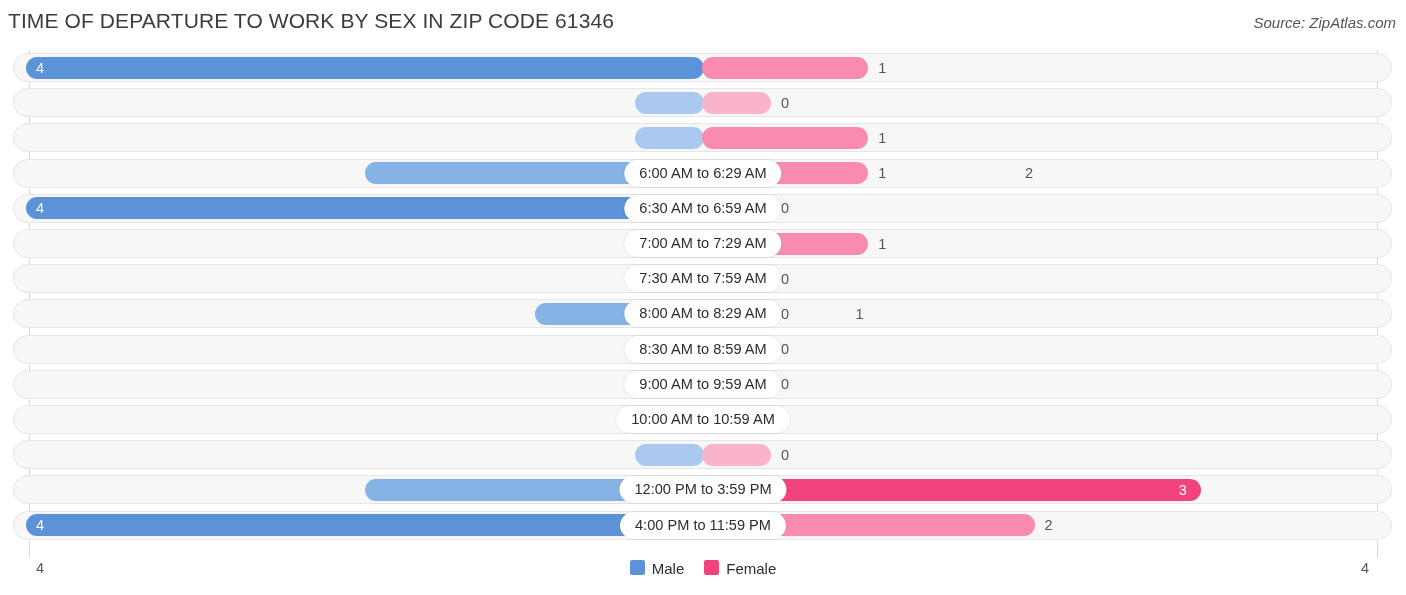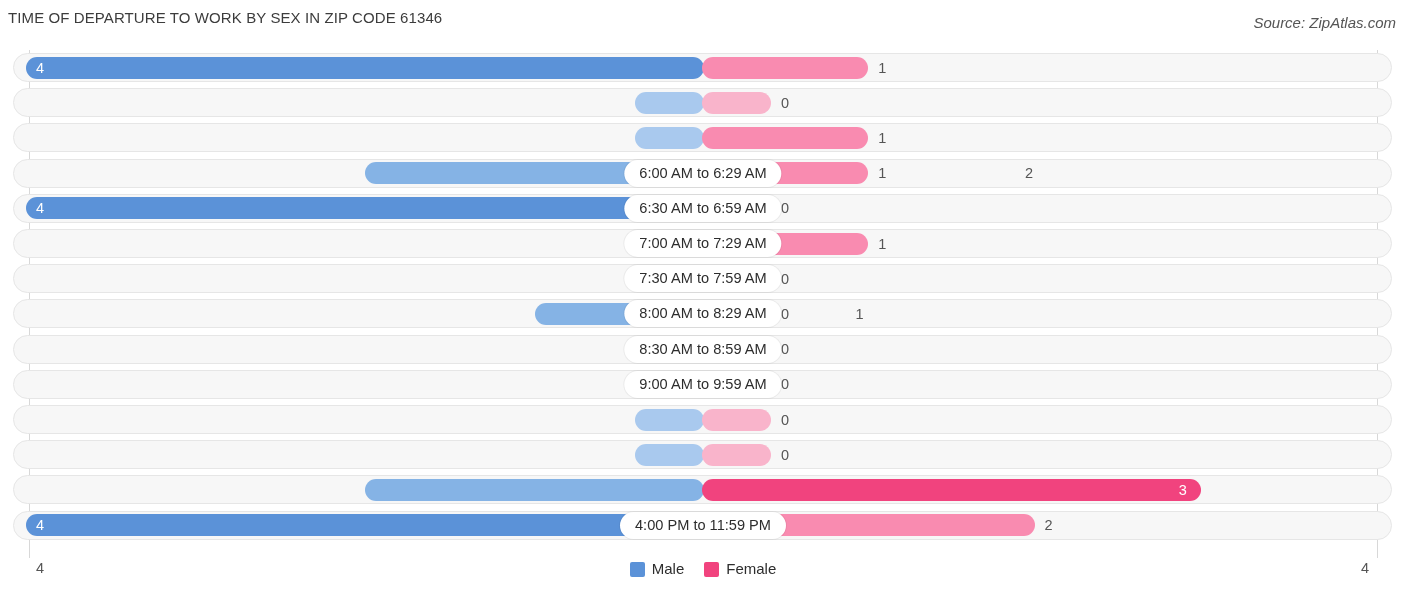--- a/index.html
+++ b/index.html
@@ -5,21 +5,21 @@
   html,body{margin:0;padding:0;}
   body{
     width:1406px;height:595px;background:#ffffff;
     font-family:"Liberation Sans","DejaVu Sans",sans-serif;
     overflow:hidden;position:relative;
   }
   #chart{position:absolute;inset:0;}
 
   .title{
     position:absolute;left:8px;top:9px;
-    font-size:15px;color:#3c3c3c;letter-spacing:.1px;
+    font-size:21px;color:#3c3c3c;letter-spacing:.1px;
     white-space:nowrap;font-weight:400;
   }
   .source{
     position:absolute;right:10px;top:14px;
     font-size:15px;color:#555;font-style:italic;white-space:nowrap;
   }
 
   .plot{position:absolute;left:0;top:50px;width:1406px;height:490px;}
 
   
@@ -63,21 +63,21 @@
     position:absolute;top:560px;font-size:14.5px;color:#555;
   }
   .axisvalue.l{left:36px;}
   .axisvalue.r{left:1361px;}
 
   .legend{
     position:absolute;left:0;right:0;top:560px;
     display:flex;justify-content:center;align-items:center;gap:20px;
     font-size:15px;color:#2d2d2d;
   }
-  .legend .item{display:flex;align-items:flex-end;gap:7px;}
+  .legend .item{display:flex;align-items:flex-start;gap:7px;}
   .swatch{width:15px;height:15px;border-radius:2px;display:inline-block;}
 </style>
 </head>
 <body>
 
 <div id="chart">
 
   <div class="title">TIME OF DEPARTURE TO WORK BY SEX IN ZIP CODE 61346</div>
   <div class="source">Source: ZipAtlas.com</div>
 
@@ -182,38 +182,40 @@
         <div class="centerlabel">9:00 AM to 9:59 AM</div>
       </div>
       <div class="row" style="top: 352px;">
         <div class="track"></div>
         <div class="barwrap">
           <div class="bar male" style="width: 69px; background: rgb(169, 201, 238);"></div>
           <div class="vlabel mleft" style="right: 643px;">0</div>
           <div class="bar female" style="width: 69px; background: rgb(249, 180, 203);"></div>
           <div class="vlabel fright" style="left: 781px;">0</div>
         </div>
+        <div class="centerlabel">10:00 AM to 10:59 AM</div>
       </div>
       <div class="row" style="top: 387.2px;">
         <div class="track"></div>
         <div class="barwrap">
           <div class="bar male" style="width: 69px; background: rgb(169, 201, 238);"></div>
           <div class="vlabel mleft" style="right: 643px;">0</div>
           <div class="bar female" style="width: 69px; background: rgb(249, 180, 203);"></div>
           <div class="vlabel fright" style="left: 781px;">0</div>
         </div>
       </div>
       <div class="row" style="top: 422.4px;">
         <div class="track"></div>
         <div class="barwrap">
           <div class="bar male" style="width: 339px; background: rgb(133, 179, 229);"></div>
           <div class="vlabel mleft" style="right: 373px;">2</div>
           <div class="bar female" style="width: 498.75px; background: rgb(241, 67, 126);"></div>
           <div class="vlabel fright inbar" style="left: 1178.75px;">3</div>
         </div>
+        <div class="centerlabel">12:00 PM to 3:59 PM</div>
       </div>
       <div class="row" style="top: 457.6px;">
         <div class="track"></div>
         <div class="barwrap">
           <div class="bar male" style="width: 678px; background: rgb(91, 146, 216);"></div>
           <div class="vlabel mleft inbar" style="left: 36px; text-align: left;">4</div>
           <div class="bar female" style="width: 332.5px; background: rgb(249, 139, 176);"></div>
           <div class="vlabel fright" style="left: 1044.5px;">2</div>
         </div>
         <div class="centerlabel">4:00 PM to 11:59 PM</div>

